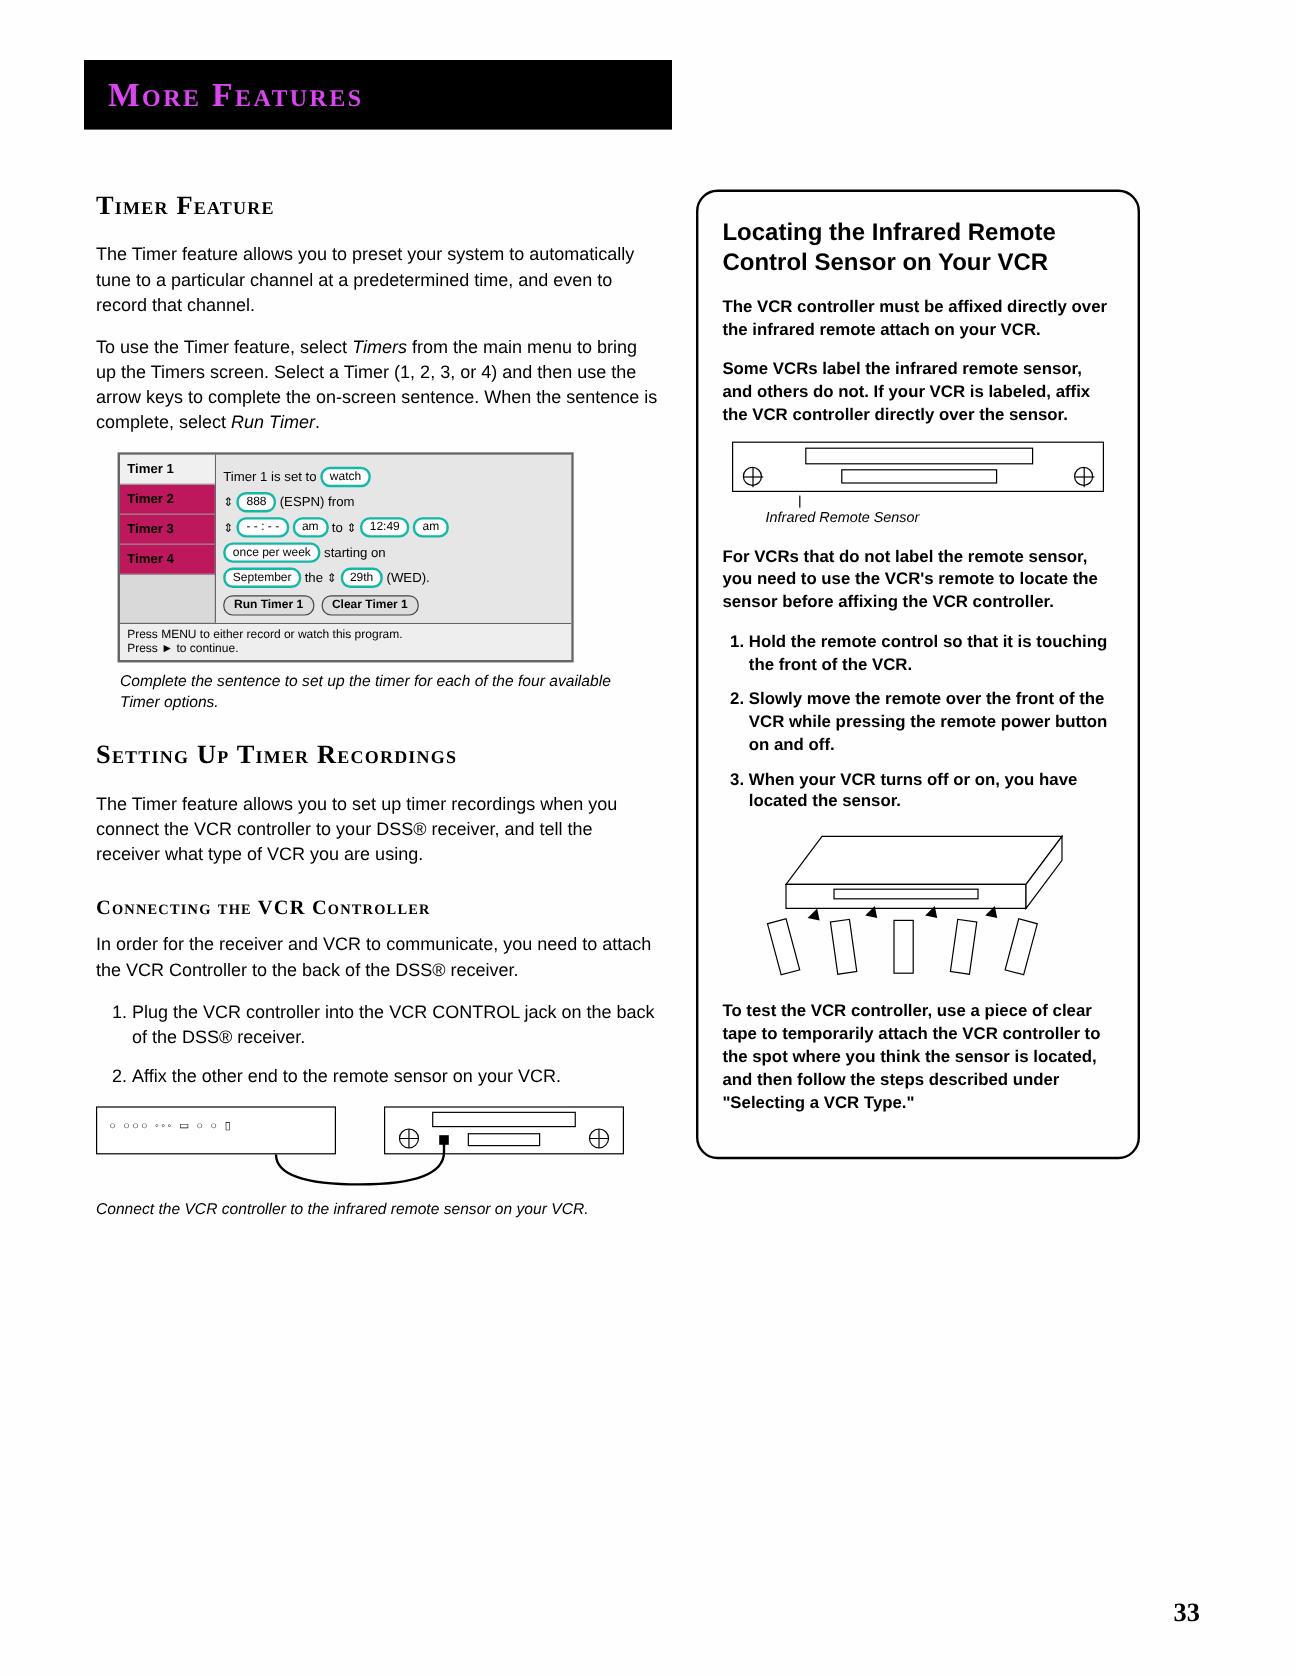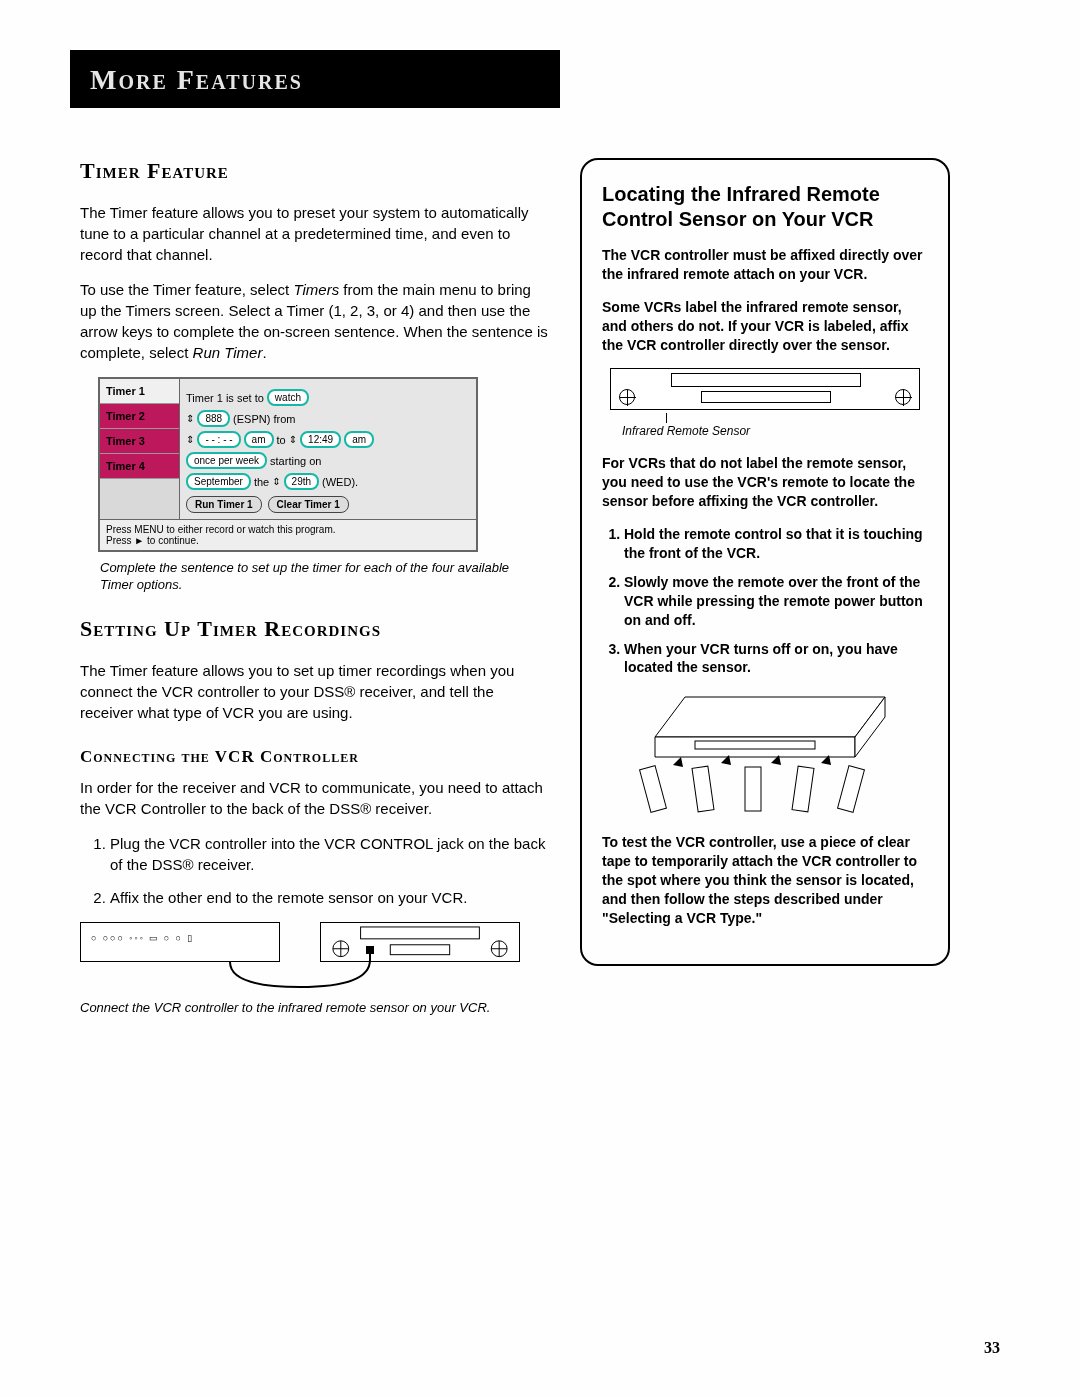--- a/index.html
+++ b/index.html
@@ -9,21 +9,21 @@
     background: #fefefe;
     font-family: Georgia, 'Times New Roman', serif;
     color: #000;
     position: relative;
   }
   .page {
     padding: 50px 70px 40px 80px;
   }
   .header-bar {
     background: #000;
-    color: #e5e5e5;
+    color: #d946ef;
     font-family: 'Palatino', 'Georgia', serif;
     font-variant: small-caps;
     font-weight: bold;
     letter-spacing: 2px;
     font-size: 28px;
     padding: 14px 20px 12px 20px;
     margin-left: -10px;
     display: inline-block;
     width: 490px;
   }
@@ -193,21 +193,21 @@
   .vcr-draw .knob-r { position:absolute; right:8px; top:20px; width:16px; height:16px; border:1px solid #000; border-radius:50%; }
   .vcr-draw .knob-r::before, .vcr-draw .knob-r::after { content:""; position:absolute; background:#000; }
   .vcr-draw .knob-r::before { left:7px; top:0; width:1px; height:16px; }
   .vcr-draw .knob-r::after { top:7px; left:0; height:1px; width:16px; }
   .vcr-draw .disp { position:absolute; left:90px; top:22px; width:130px; height:12px; border:1px solid #000; }
   .vcr-draw .mark { position:absolute; left:55px; bottom:-14px; width:1px; height:10px; background:#000; }
   .vcr-label {
     font-family: Arial, sans-serif;
     font-style: italic;
     font-size: 12px;
-    margin: 14px 0 16px 20px;
+    margin: 14px 0 16px 36px;
   }
 
   
   .persp {
     width: 280px; height: 130px; margin: 6px auto 16px auto; position: relative;
   }
   .persp svg { width: 100%; height: 100%; }
 
   
   .conn-draw {
@@ -221,21 +221,21 @@
     position:absolute; right:0; top:0; width:200px; height:40px; border:1px solid #000; background:#fff;
   }
   .conn-draw svg.cable { position:absolute; left:0; top:0; width:440px; height:70px; }
 
   .page-num {
     position: absolute;
     bottom: 40px;
     right: 80px;
     font-family: Georgia, serif;
     font-weight: bold;
-    font-size: 16px;
+    font-size: 22px;
   }
 </style>
 </head>
 <body>
 
 <div class="page">
   <div class="header-bar">More Features</div>
 
   <div class="content">
 

